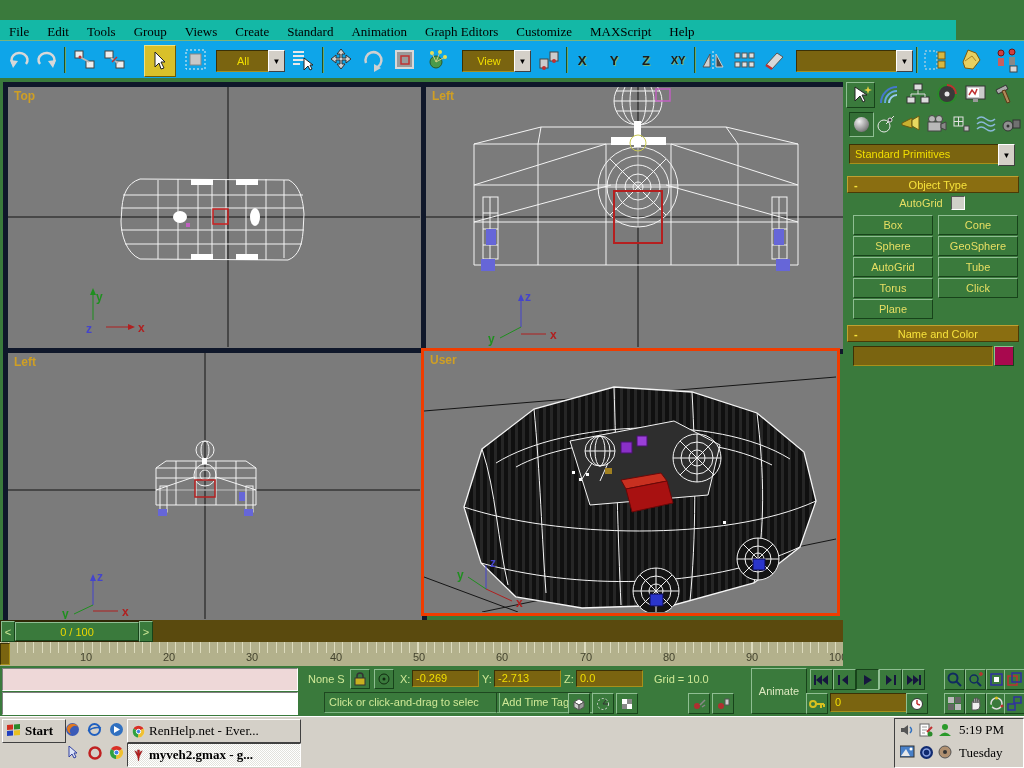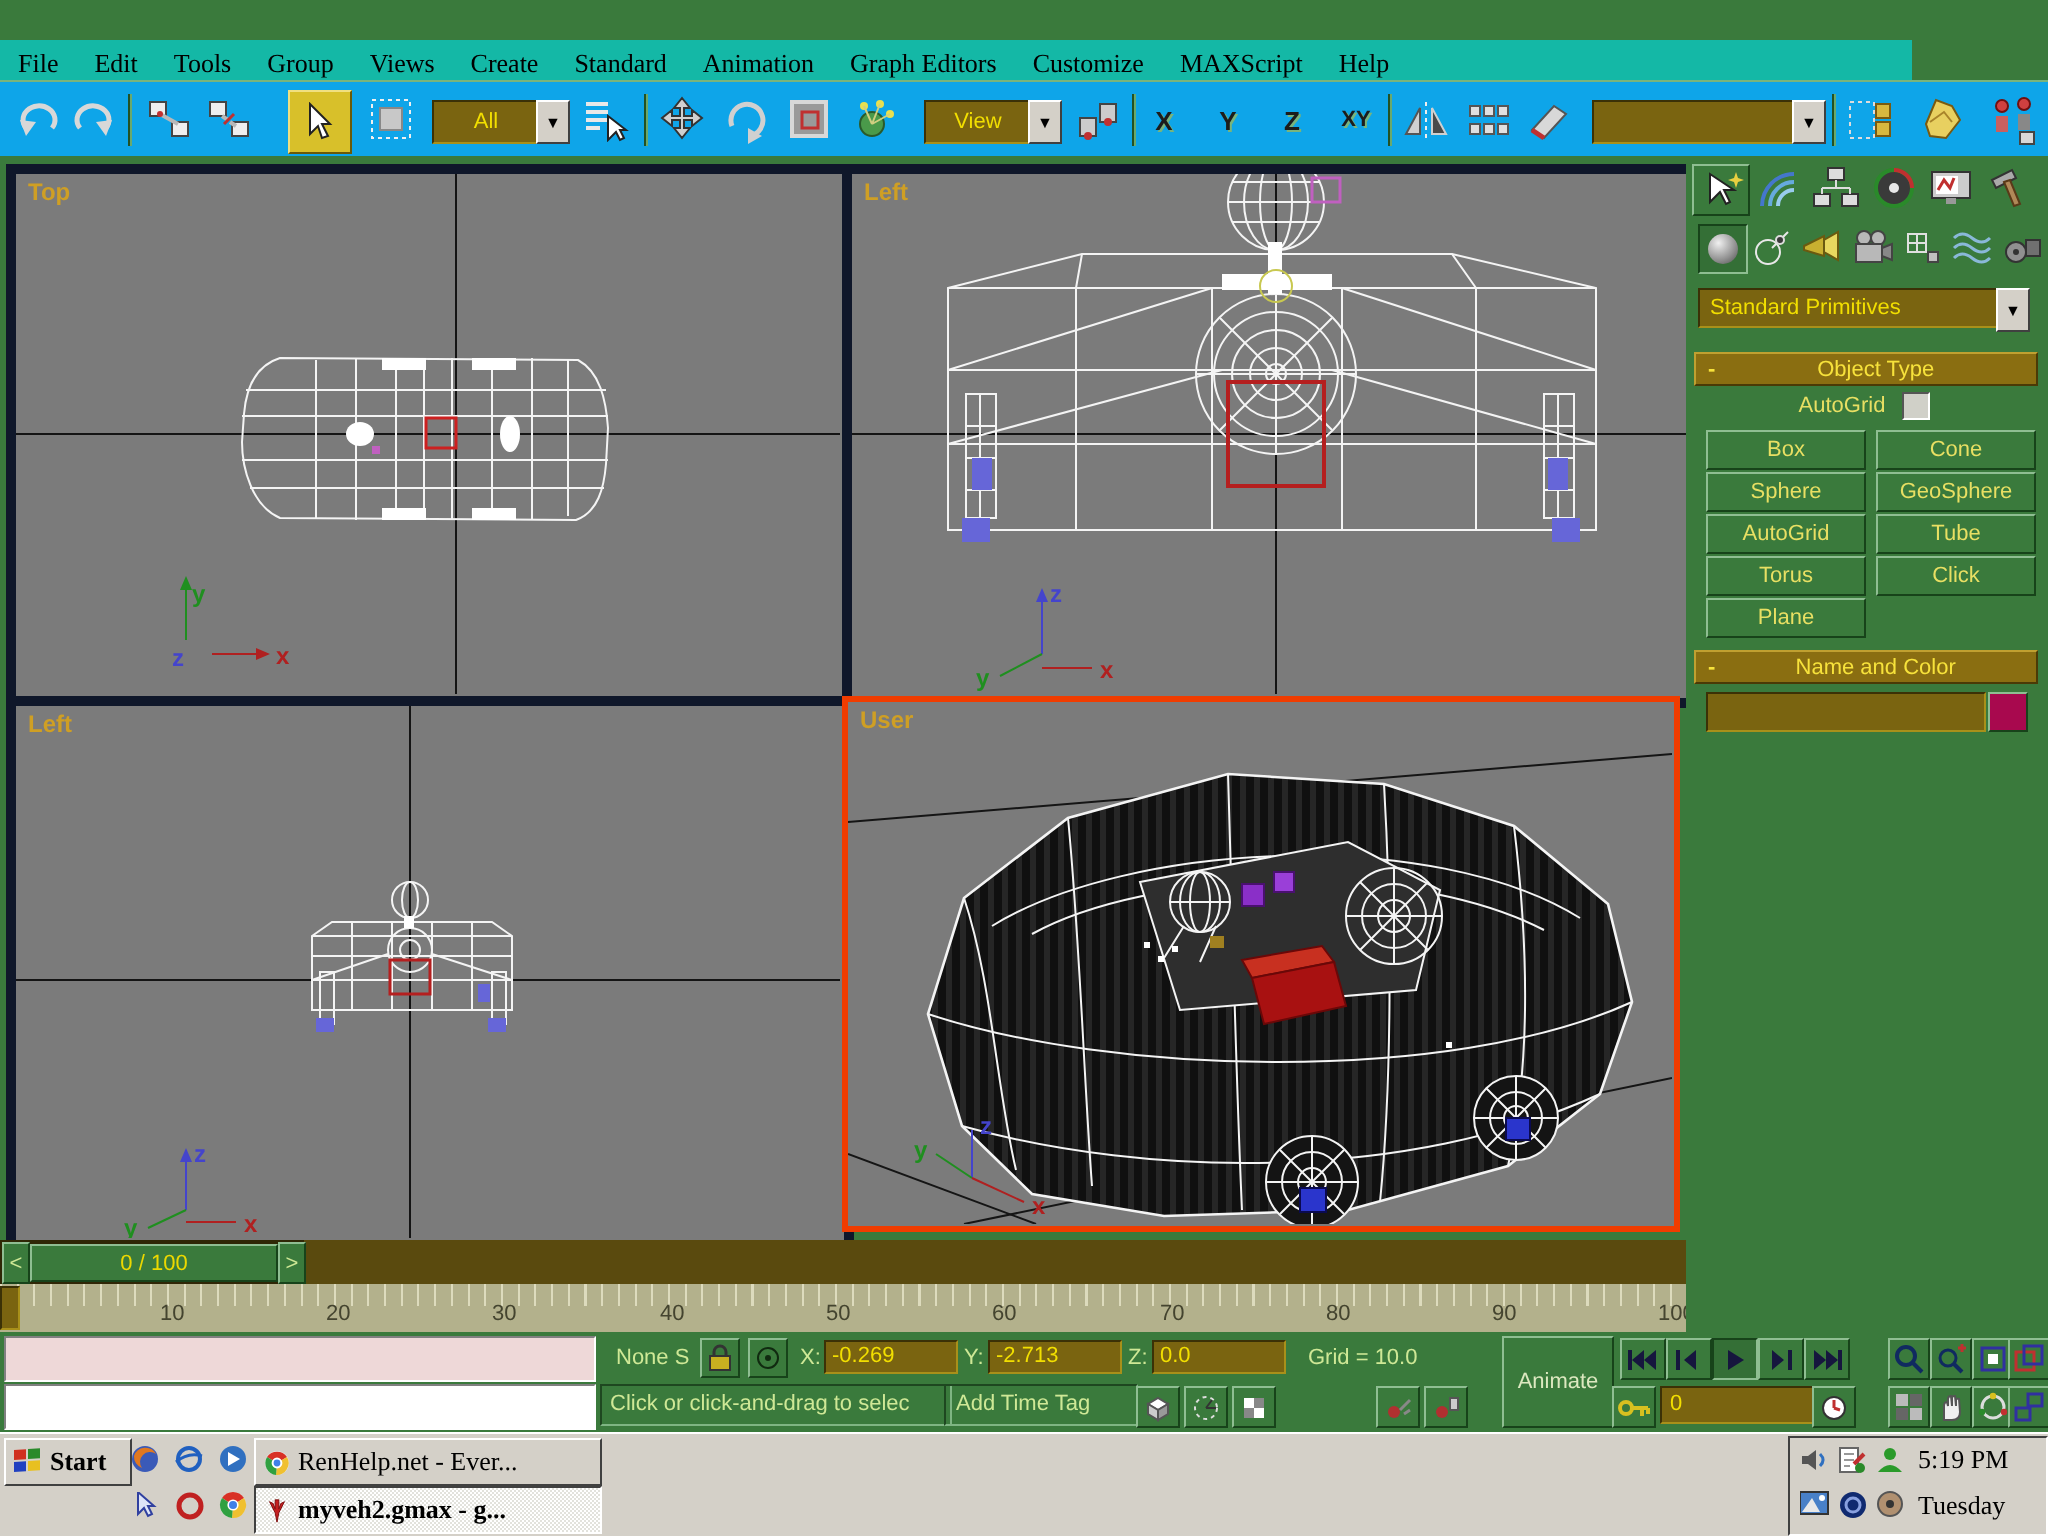--- a/index.html
+++ b/index.html
@@ -3,21 +3,21 @@
 <meta charset="utf-8">
 <style>
   html,body{margin:0;padding:0;background:#222;}
   #screen{position:relative;width:1024px;height:768px;overflow:hidden;background:#3a7a3c;
     font-family:"Liberation Sans",sans-serif;font-size:11px;}
   .abs{position:absolute;}
   .flexc{display:flex;align-items:center;justify-content:center;}
   
   .gbev{background:#3a7a3c;border:1px solid;border-color:#8fbe92 #17431a #17431a #8fbe92;}
   .gbevin{background:#346f36;border:1px solid;border-color:#17431a #8fbe92 #8fbe92 #17431a;}
-  .cellin{border:1px solid;border-color:#1e4720 #7fb583 #7fb583 #1e4720;}
+  .cellin{border:1px solid;border-color:#1e4720 #7fb583 #7fb583 #1e4720;margin-left:24px;}
   .olv{background:#7a6410;border:1px solid;border-color:#3b3106 #a8901a #a8901a #3b3106;color:#f2df00;}
   .graybev{background:#d4d0c8;border:1px solid;border-color:#ffffff #404040 #404040 #ffffff;}
   .graybevin{background:#d4d0c8;border:1px solid;border-color:#404040 #ffffff #ffffff #404040;}
   .ytext{color:#e8df63;}
   .paleg{color:#cfe896;}
   
   #tb{left:0;top:0;width:1024px;height:20px;background:linear-gradient(90deg,#5c0a20 0%,#47104e 45%,#10128e 100%);}
   #tb .ttl{color:#fff;font:bold 13px "Liberation Serif",serif;line-height:20px;margin-left:4px;}
   .wbtn{width:16px;height:14px;background:#d4d0c8;border:1px solid;border-color:#fff #404040 #404040 #fff;display:flex;align-items:center;justify-content:center;}
   

